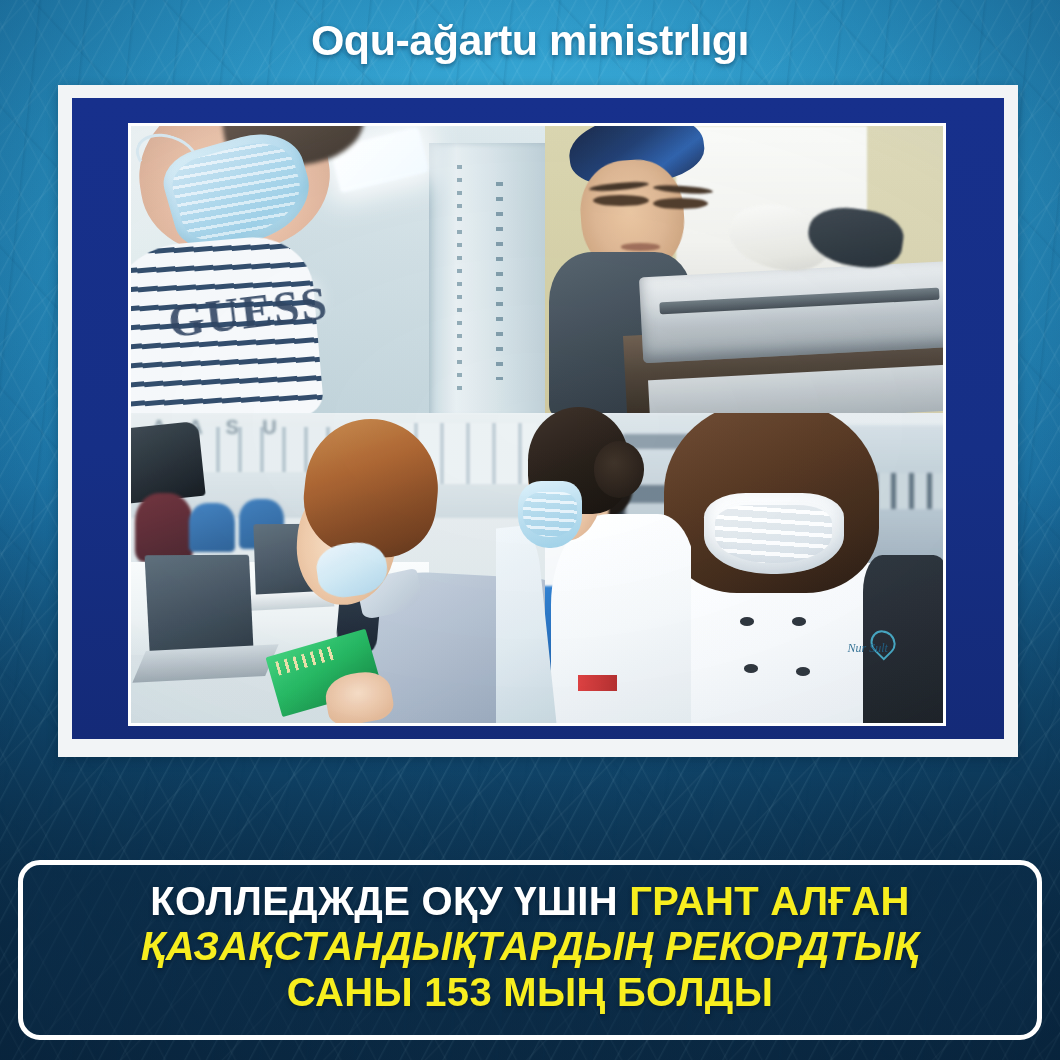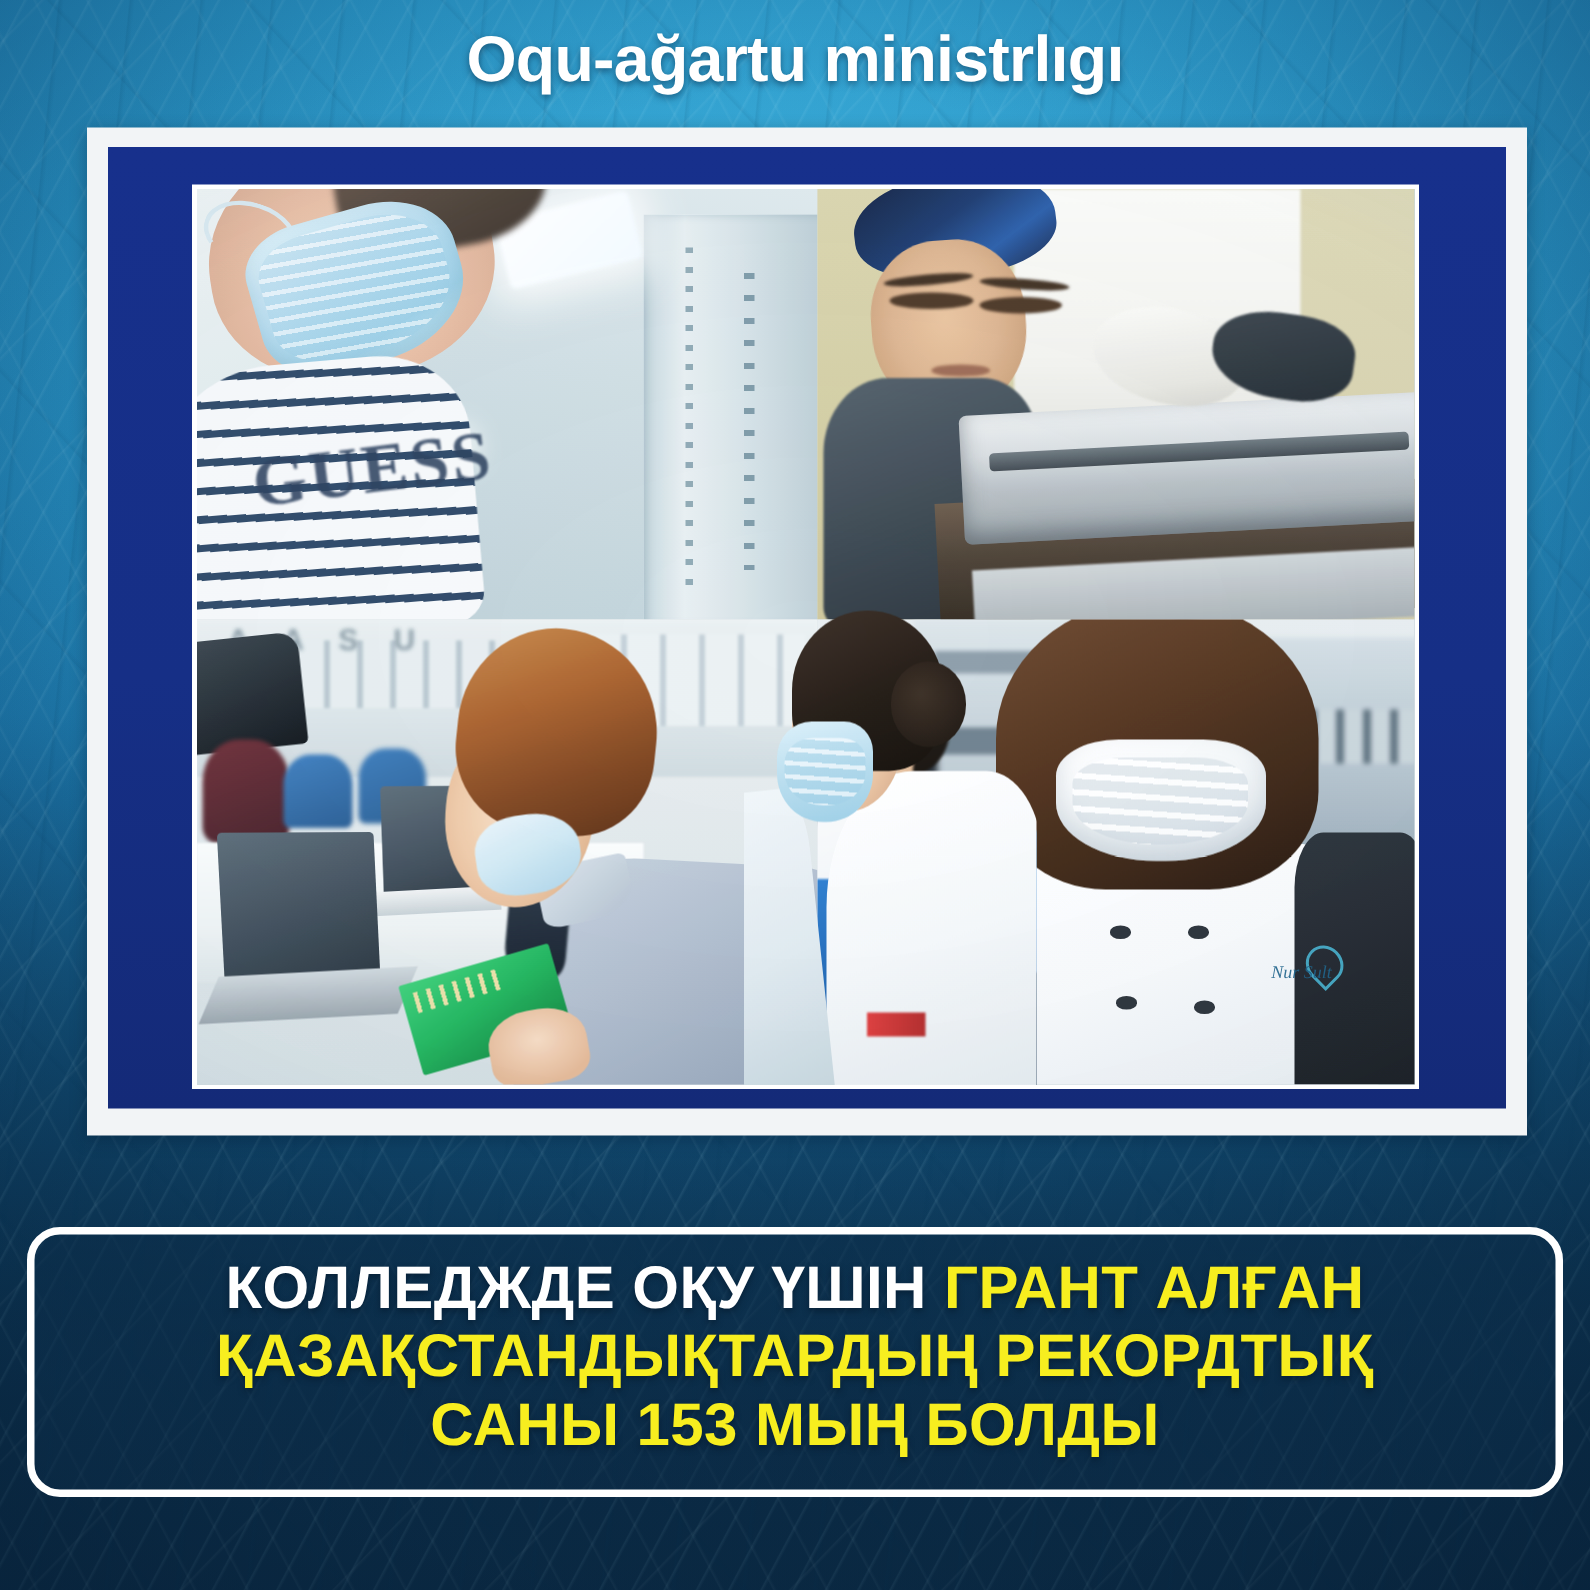--- a/index.html
+++ b/index.html
@@ -646,21 +646,21 @@
     backdrop-filter: blur(0px);
     background: radial-gradient(ellipse 100% 80% at 50% 50%,
       rgba(255,255,255,0.03) 0%, rgba(180,200,215,0.06) 70%, rgba(120,150,175,0.12) 100%);
     pointer-events: none;
   }
 
   
   .caption-box {
     position: absolute;
     left: 18px;
-    top: 818px;
+    top: 860px;
     width: 1024px;
     height: 180px;
     box-sizing: border-box;
     border: 5px solid #ffffff;
     border-radius: 22px;
     background: linear-gradient(180deg,
       rgba(11,44,72,0.55) 0%,
       rgba(12,46,75,0.45) 55%,
       rgba(12,44,72,0.40) 100%);
     display: flex;
@@ -674,21 +674,21 @@
     font-weight: 700;
     line-height: 1.03;
     letter-spacing: .3px;
     white-space: nowrap;
     text-shadow: 0 2px 4px rgba(3,22,40,.6);
   }
   .cap-white { color: #ffffff; }
   .cap-yellow { color: #f7ee1f; }
   .cap-l2, .cap-l3 { color: #f7ee1f; }
   .cap-l1 { margin-bottom: 4px; }
-  .cap-l2 { margin-bottom: 4px; }
+  .cap-l2 { margin-bottom: 4px; font-style: italic; }
 </style>
 </head>
 <body>
 
 <div id="poster">
 
   <div class="bg-base"></div>
   <div class="bg-scratch"></div>
   <div class="bg-scratch2"></div>
   <div class="bg-vignette"></div>

